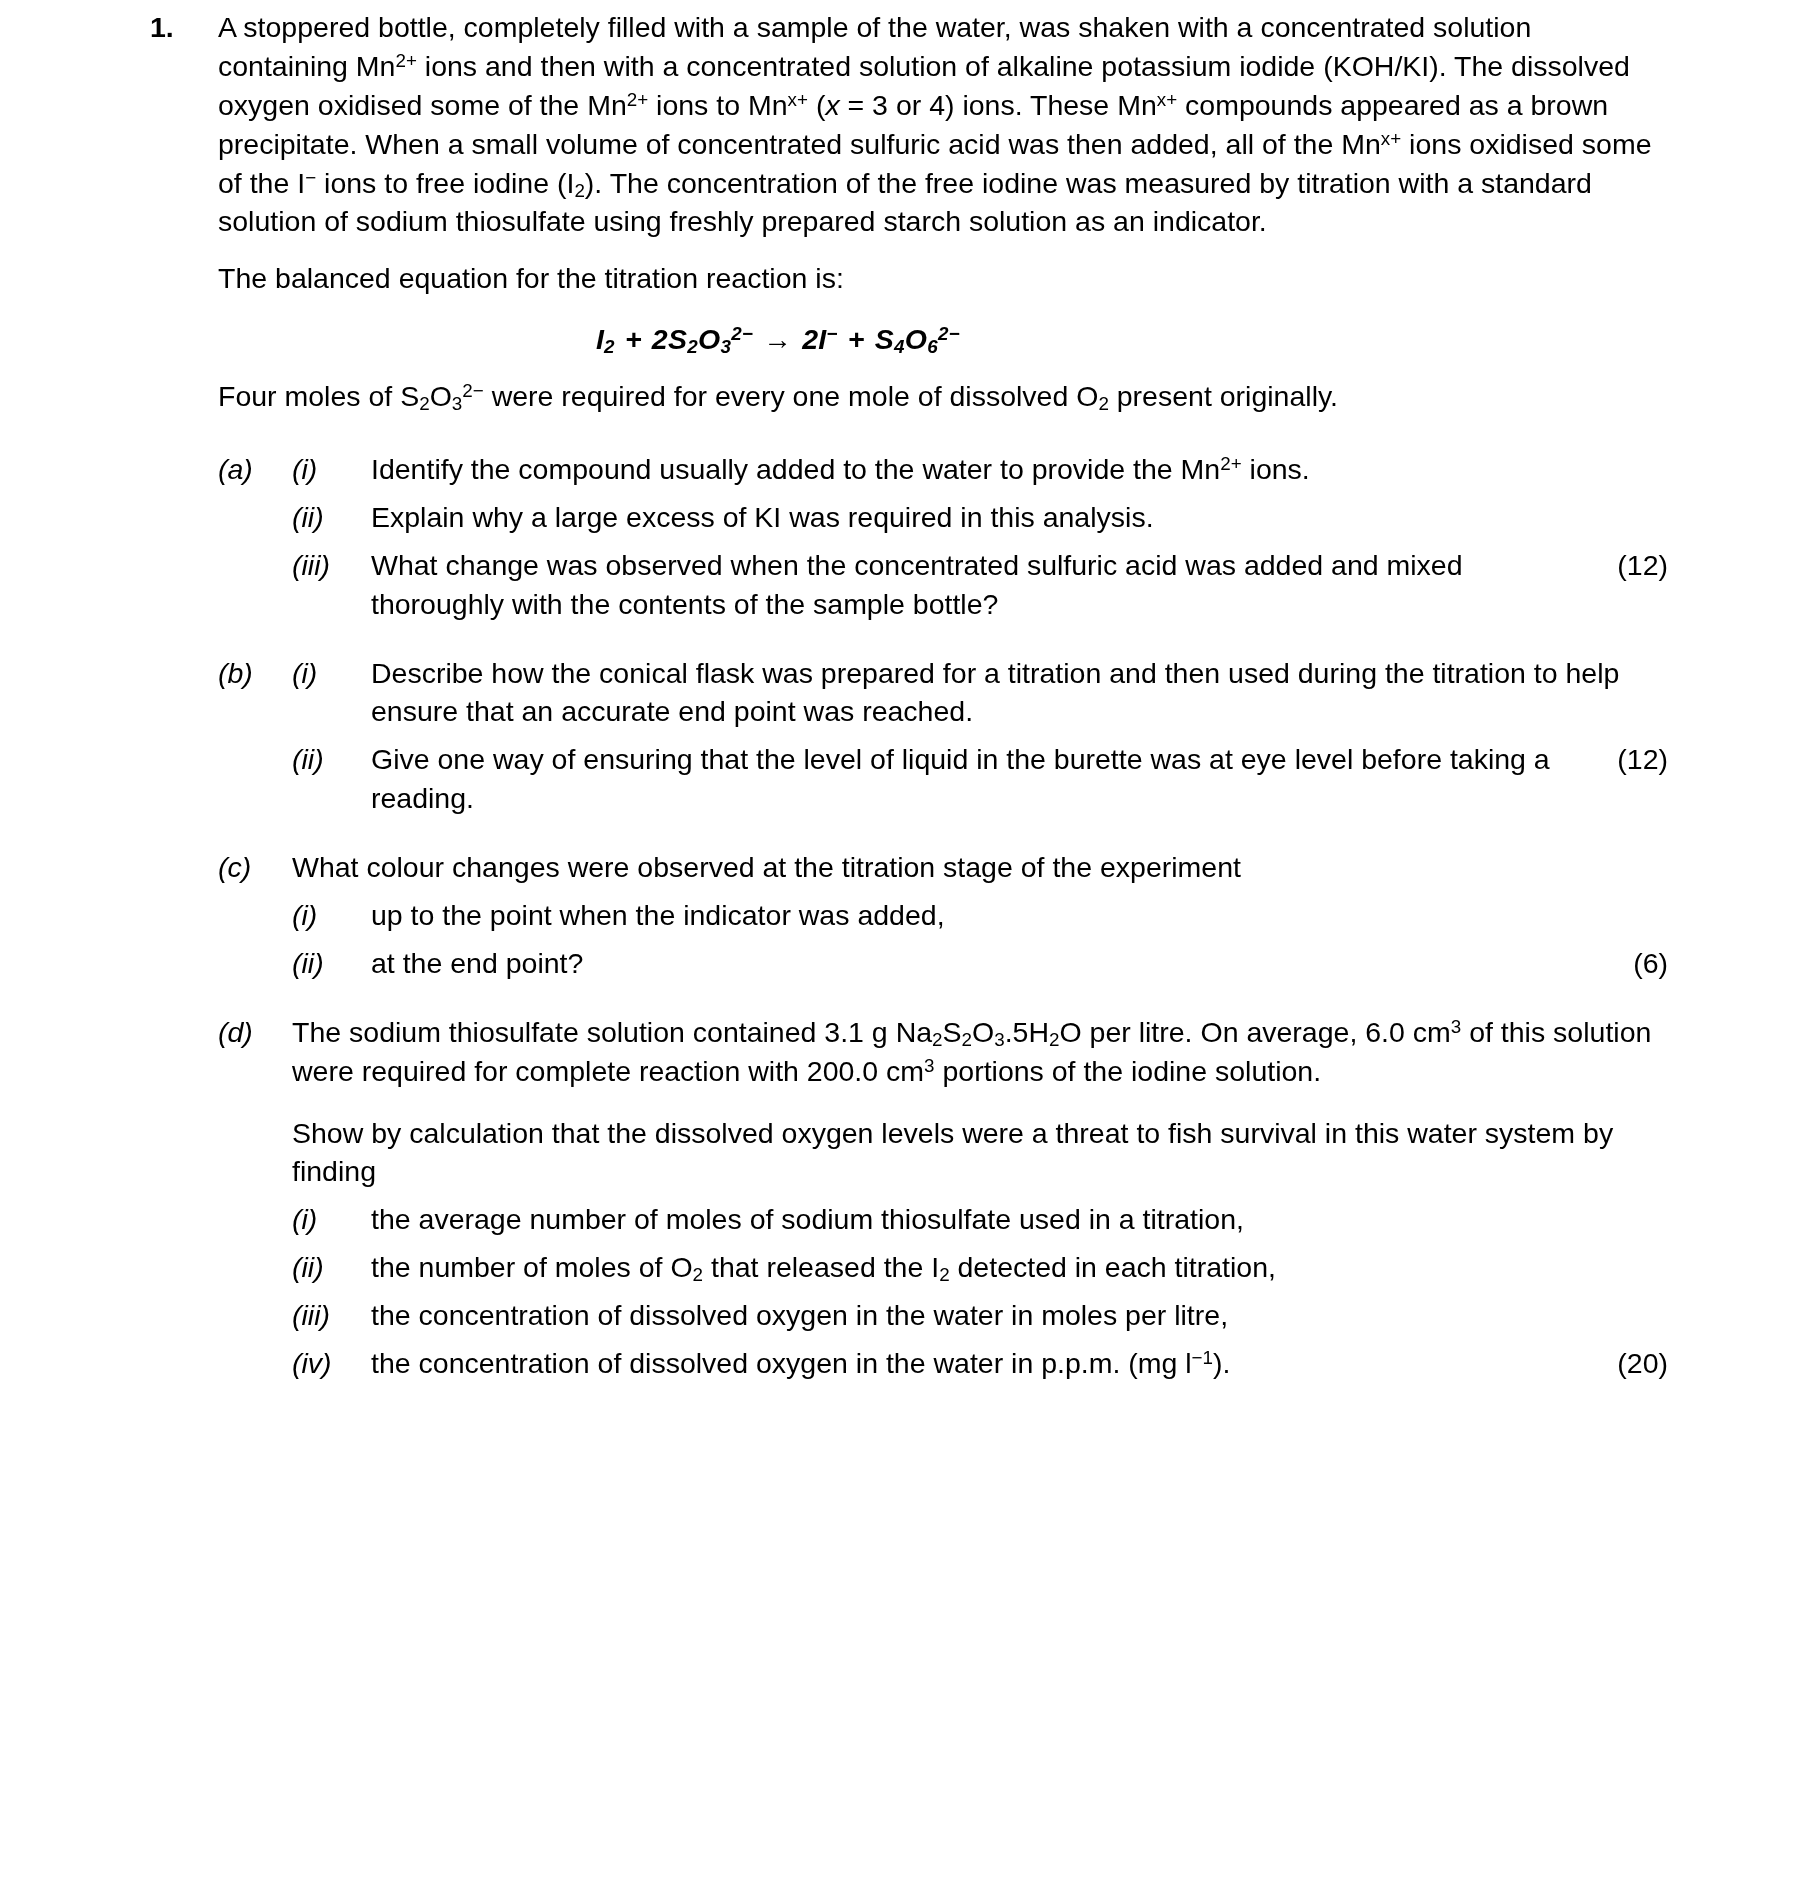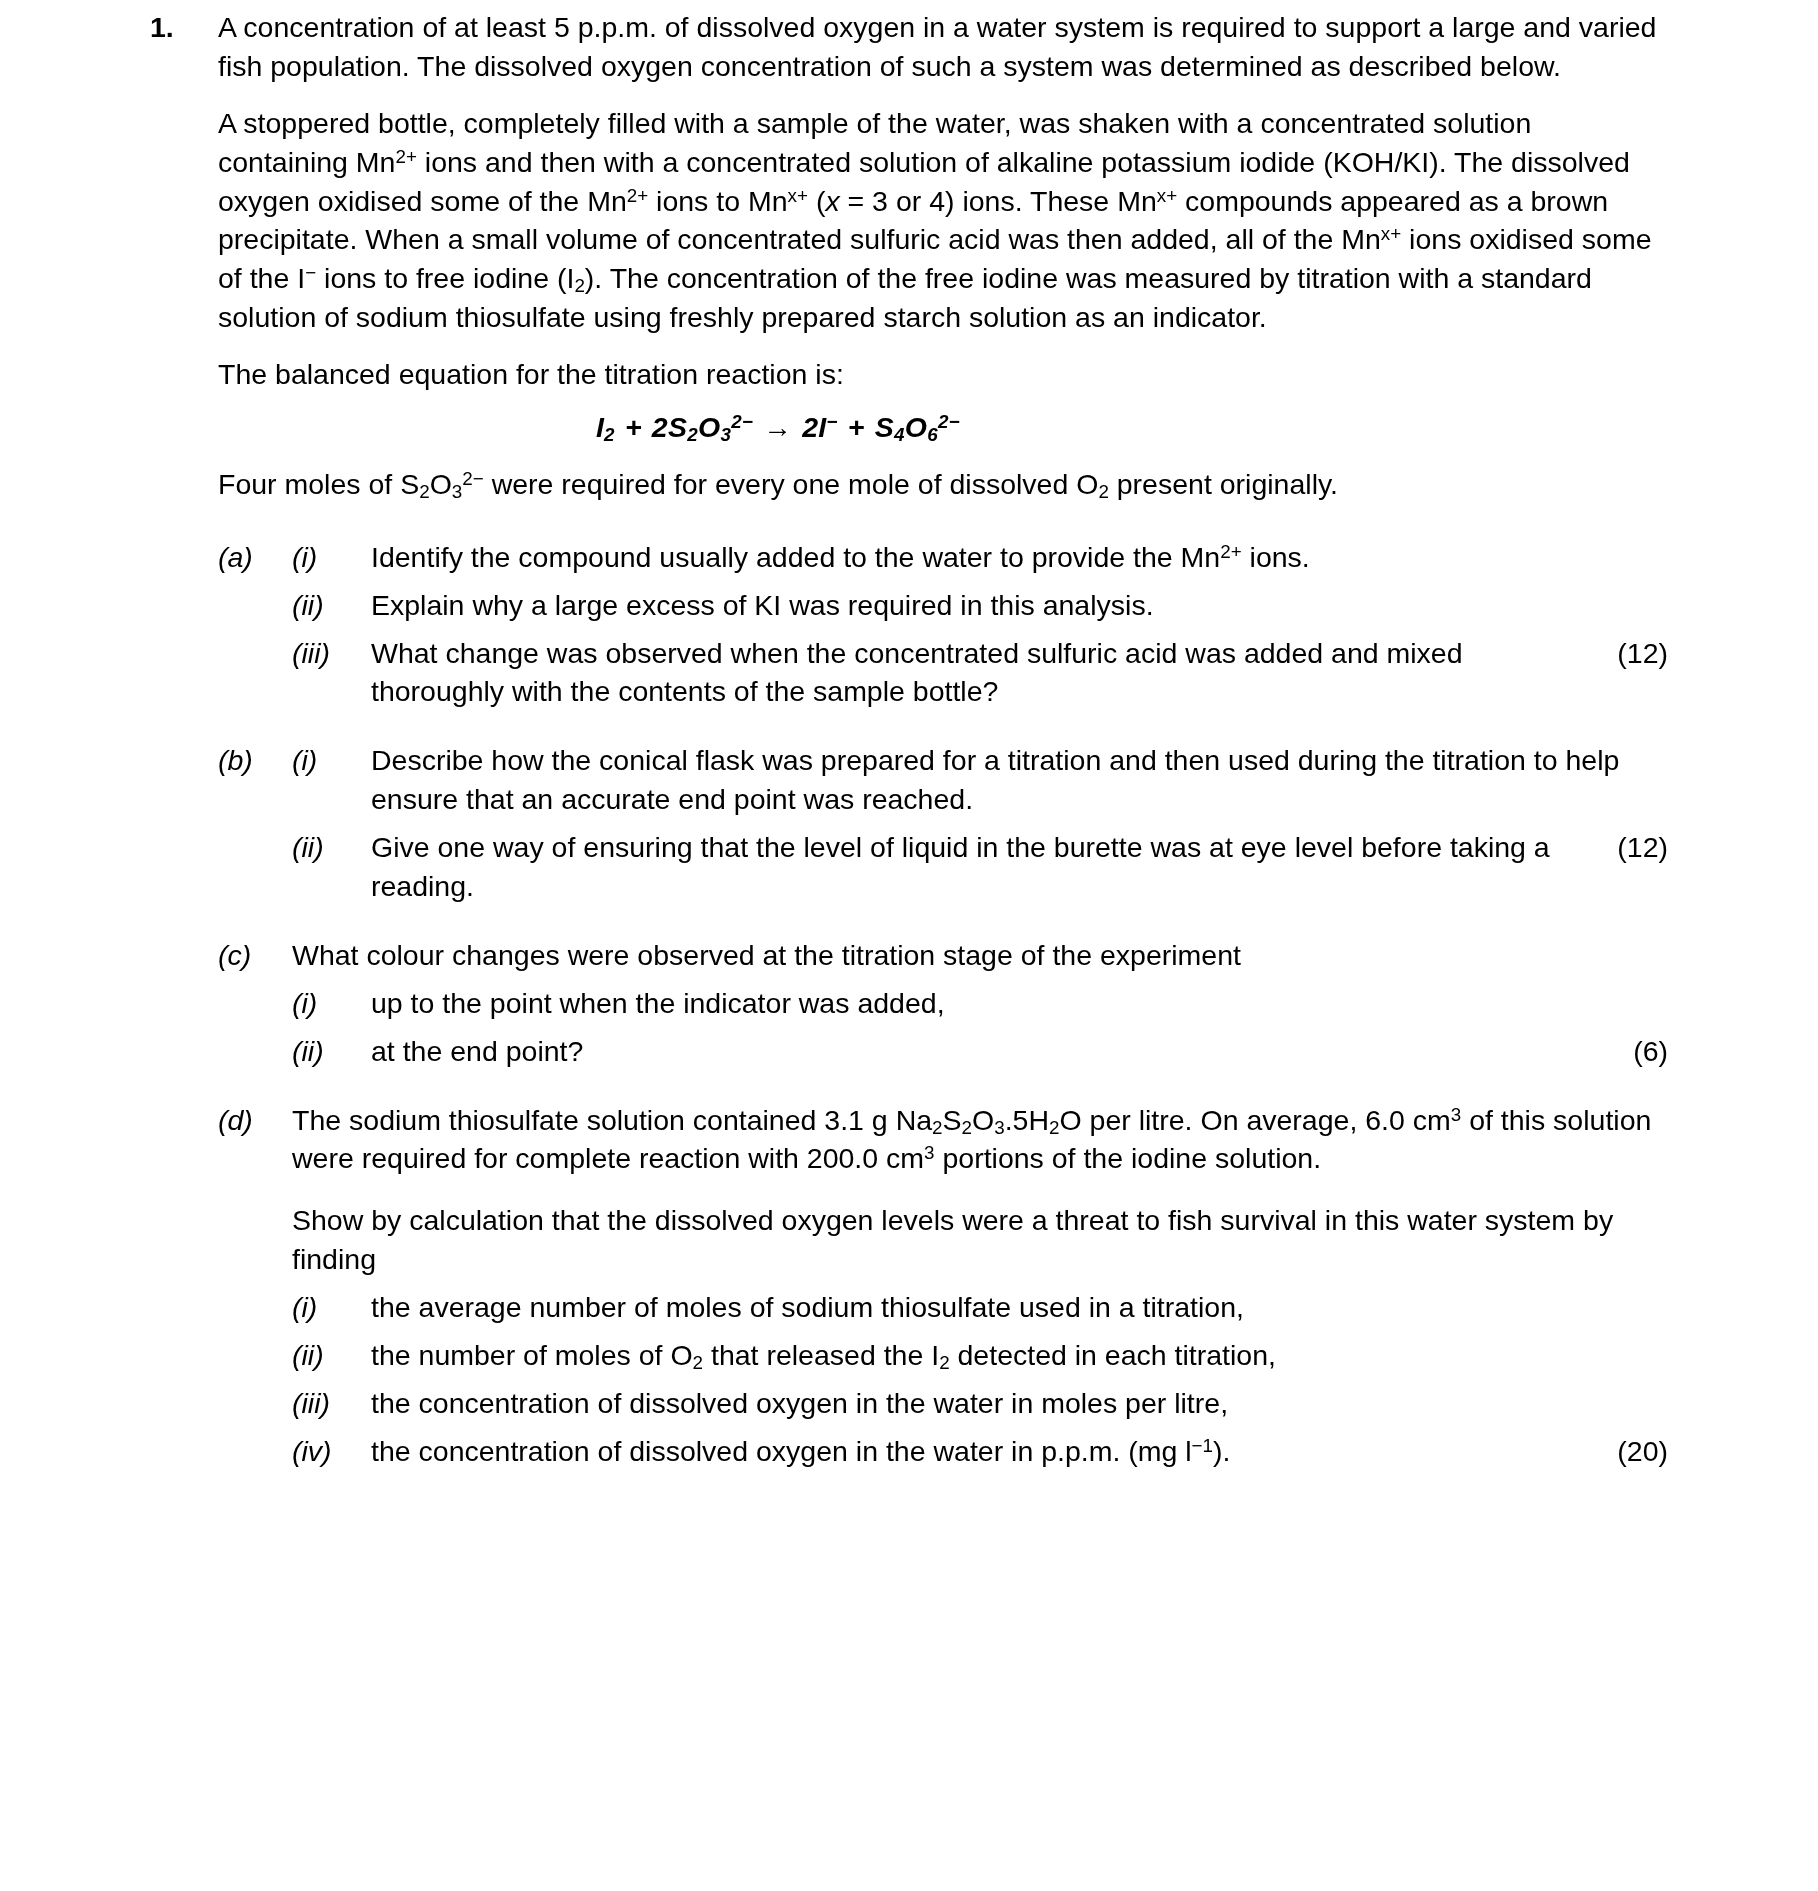--- a/index.html
+++ b/index.html
@@ -36,21 +36,21 @@
   }
   .qbody {
     flex: 1 1 auto;
     min-width: 0;
   }
   
   .para {
     margin: 0 0 18px 0;
     text-align: left;
   }
-  .para.tight { margin-bottom: 14px; }
+  .para.tight { margin-bottom: 22px; }
   .para:last-child { margin-bottom: 0; }
 
   
   .equation {
     font-weight: bold;
     text-align: center;
     margin: 10px 0 18px 0;
     padding-right: 330px;
     letter-spacing: 0.3px;
     font-style: italic;
@@ -112,21 +112,20 @@
 <body>
 
 <div class="page">
 
   <div class="qrow">
 
     <div class="qnum">1.</div>
 
     <div class="qbody">
 
-      <p class="para">A concentration of at least 5 p.p.m. of dissolved oxygen in a water system is required to support a large and varied fish population.  The dissolved oxygen concentration of such a system was determined as described below.</p>
 
       <p class="para"><span>A stoppered bottle, completely filled with a sample of the water, was shaken with a concentrated solution containing </span><b><span>Mn</span><sup>2+</sup></b><span> ions and then with a concentrated solution of alkaline potassium iodide (</span><b>KOH/KI</b><span>).  The dissolved oxygen oxidised some of the </span><b><span>Mn</span><sup>2+</sup></b><span> ions to </span><b><span>Mn</span><sup>x+</sup></b><span> (</span><b><i>x</i></b><span> = 3 or 4) ions.  These </span><b><span>Mn</span><sup>x+</sup></b><span> compounds appeared as a brown precipitate.  When a small volume of concentrated sulfuric acid was then added, all of the </span><b><span>Mn</span><sup>x+</sup></b><span> ions oxidised some of the </span><b><span>I</span><sup>−</sup></b><span> ions to free iodine (</span><b><span>I</span><sub>2</sub></b><span>).  The concentration of the free iodine was measured by titration with a standard solution of sodium thiosulfate using freshly prepared starch solution as an indicator.</span></p>
 
       <p class="para tight">The balanced equation for the titration reaction is:</p>
 
       <div class="equation"><span><span>I</span><sub>2</sub></span><span class="eq-gap"></span><span>+</span><span class="eq-gap"></span><span><span>2S</span><sub>2</sub><span>O</span><sub>3</sub><sup>2−</sup></span><span class="eq-gap"></span><span>→</span><span class="eq-gap"></span><span><span>2I</span><sup>−</sup></span><span class="eq-gap"></span><span>+</span><span class="eq-gap"></span><span><span>S</span><sub>4</sub><span>O</span><sub>6</sub><sup>2−</sup></span></div>
 
       <p class="para"><b>Four</b><span> moles of </span><b><span>S</span><sub>2</sub><span>O</span><sub>3</sub><sup>2−</sup></b><span> were required for every </span><b>one</b><span> mole of dissolved </span><b><span>O</span><sub>2</sub></b><span> present originally.</span></p>
 
       <div class="part first">

